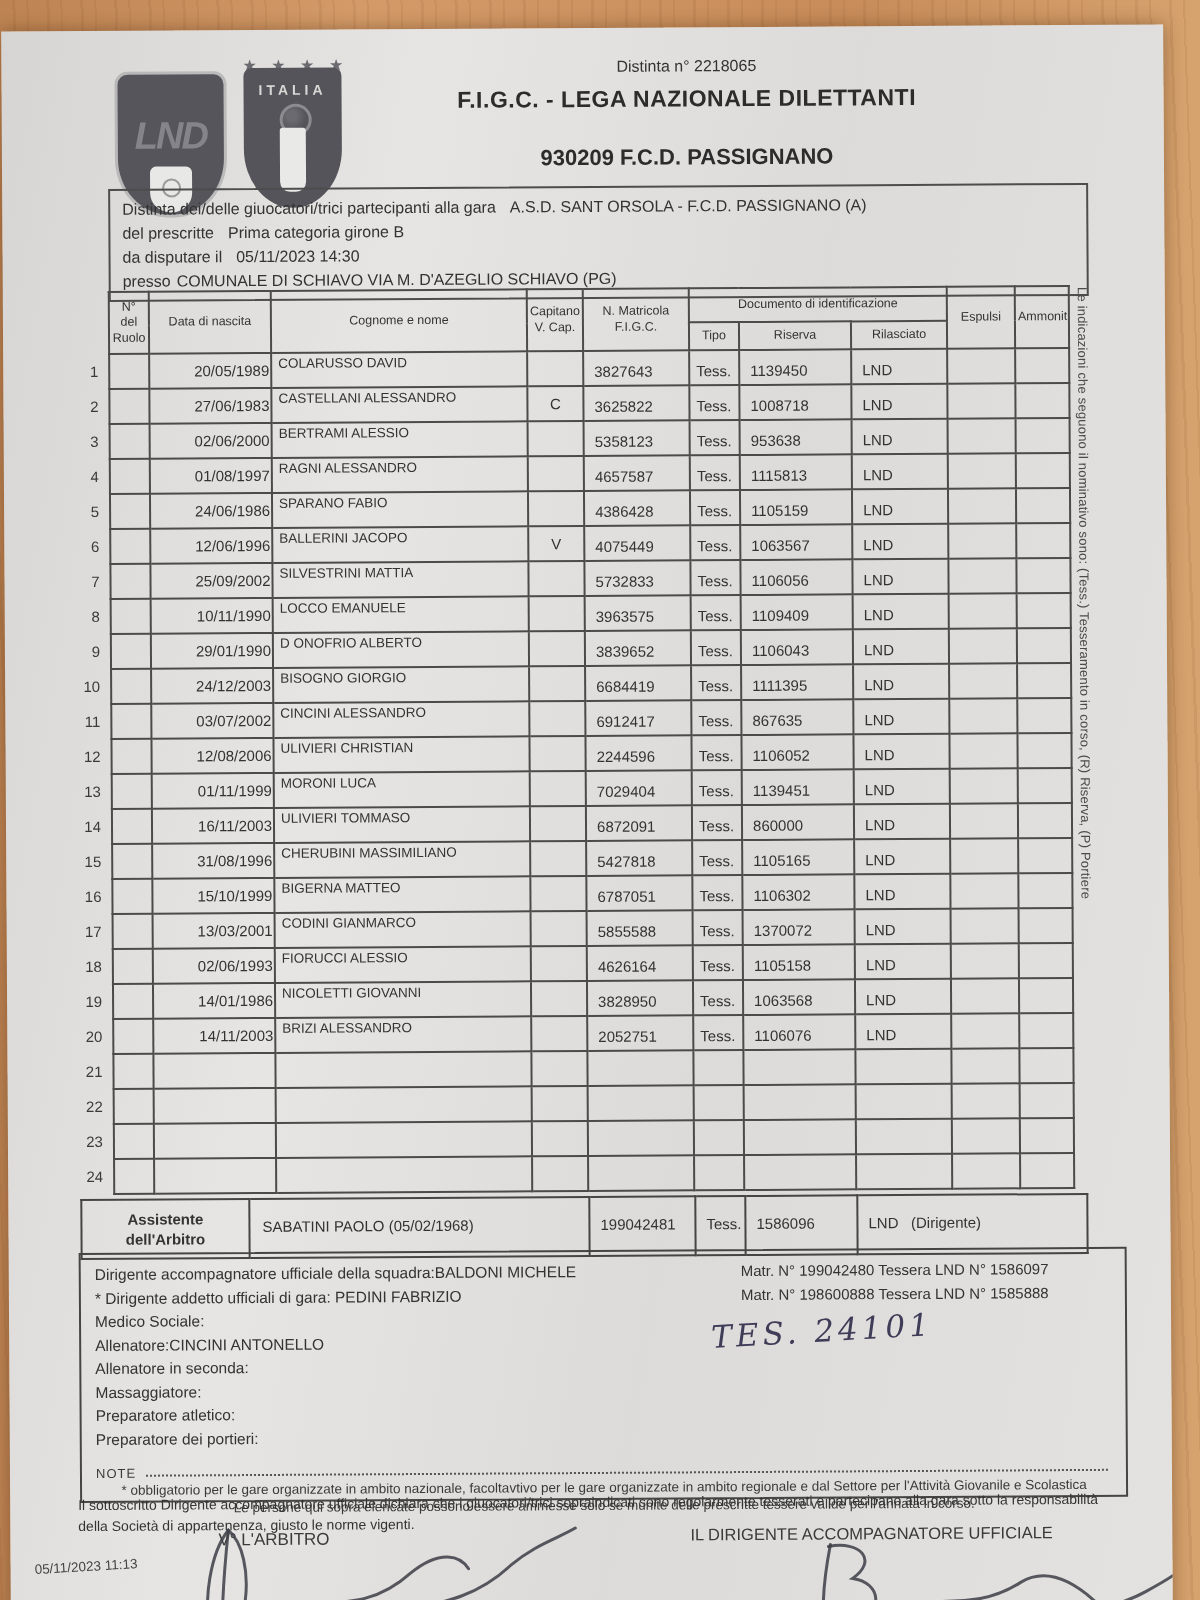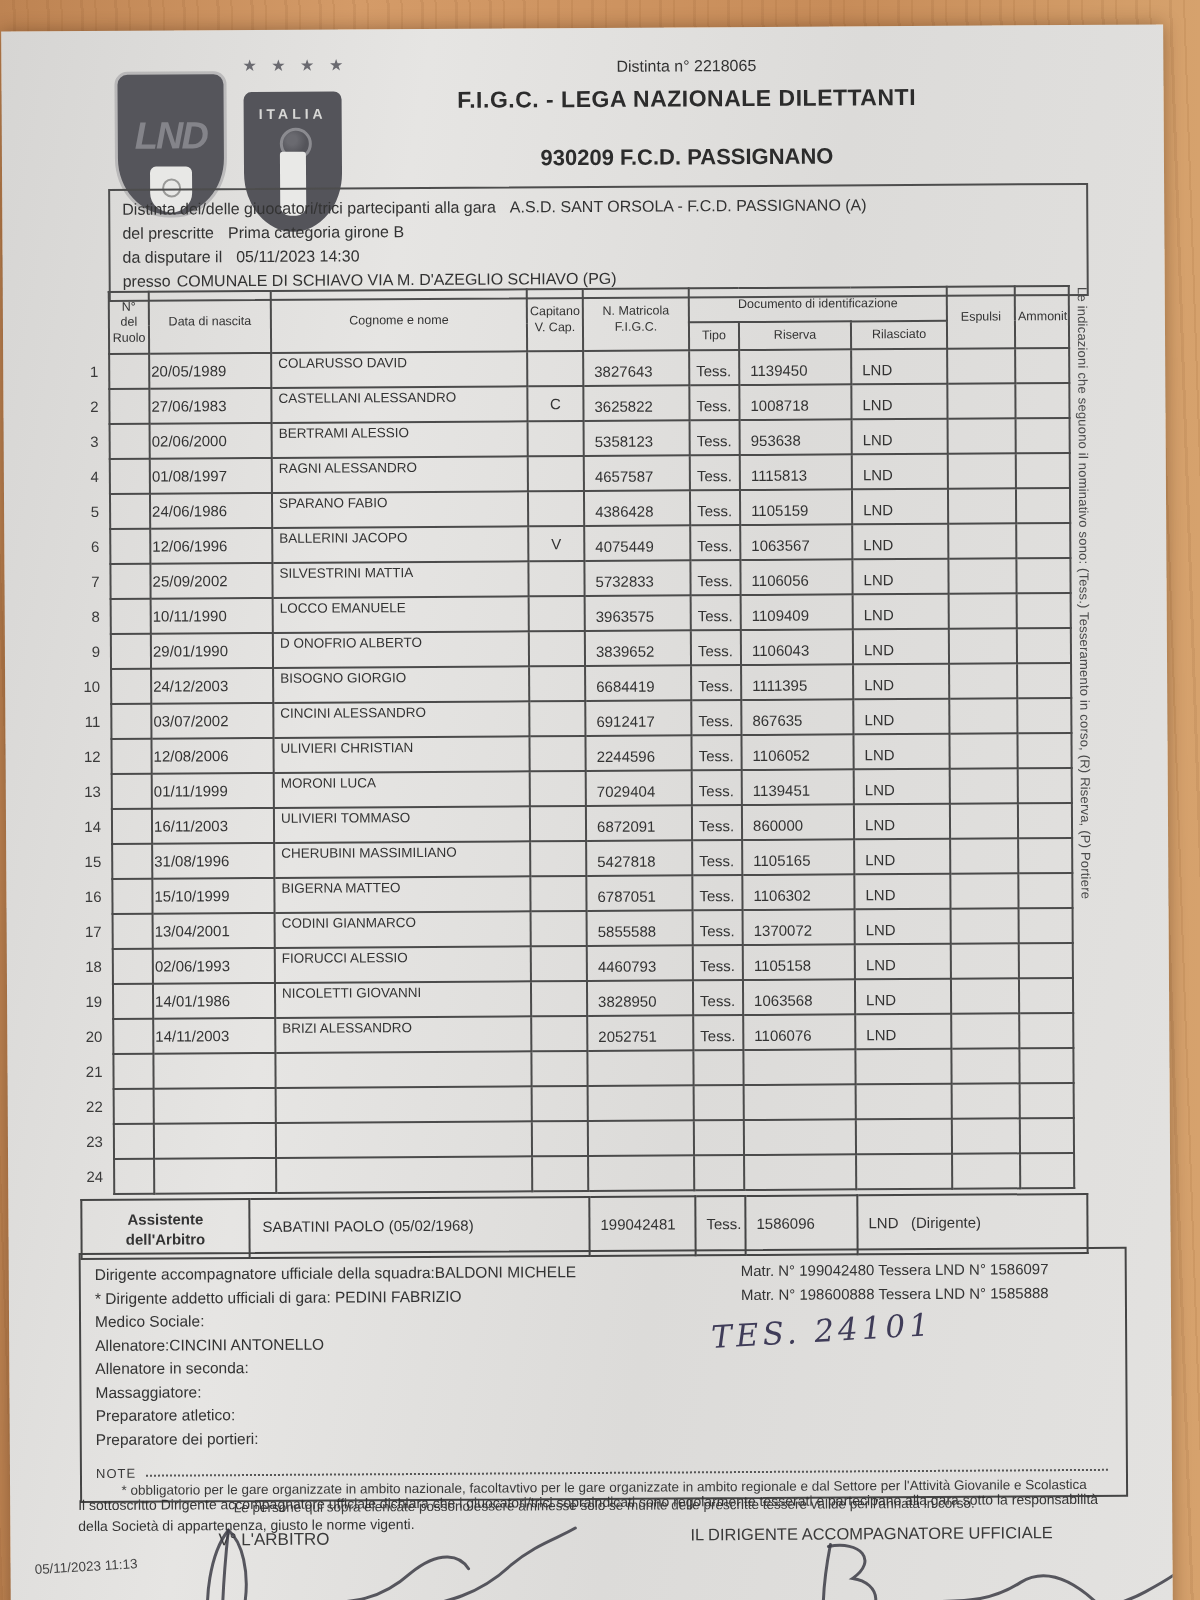--- a/index.html
+++ b/index.html
@@ -22,21 +22,21 @@
   .pre{white-space:pre-line;}
   
   .logos{position:absolute;left:116px;top:30px;width:260px;height:170px;}
   .shield-lnd{position:absolute;left:0;top:14px;width:106px;height:140px;background:#55555b;
     border-radius:10px 10px 48% 48% / 10px 10px 40% 40%;box-shadow:0 0 0 3px rgba(85,85,91,.25);}
   .lnd-text{position:absolute;left:0;right:0;top:40px;text-align:center;font-weight:bold;
     font-size:38px;color:#84848a;letter-spacing:-2px;font-style:italic;}
   .lnd-inner-shield{position:absolute;left:32px;top:92px;width:42px;height:46px;background:#e8e8e6;
     border-radius:6px 6px 50% 50% / 6px 6px 42% 42%;}
   .lnd-ball{position:absolute;left:12px;top:12px;width:15px;height:15px;border:2px solid #9a9a98;border-radius:50%;}
-  .shield-italia{position:absolute;left:126px;top:32px;width:98px;height:140px;background:#54545a;
+  .shield-italia{position:absolute;left:126px;top:8px;width:98px;height:140px;background:#54545a;
     border-radius:8px 8px 50% 50% / 8px 8px 42% 42%;}
   .italia-stars{position:absolute;left:108px;top:-4px;width:140px;text-align:center;
     color:#6a6a70;font-size:16px;letter-spacing:5px;}
   .italia-text{position:absolute;left:0;right:0;top:14px;text-align:center;font-size:14px;
     color:#d8d8d6;letter-spacing:4px;font-weight:bold;}
   .italia-ball{position:absolute;left:36px;top:36px;width:26px;height:26px;border:3px solid #8b8b90;
     border-radius:50%;background:radial-gradient(circle at 35% 35%, #6a6a70 20%, #54545a 60%);}
   .italia-stripe{position:absolute;left:36px;top:60px;width:26px;height:64px;background:#e9e9e7;
     border-radius:3px 3px 10px 10px;}
   .htext{position:absolute;left:370px;top:30px;width:630px;text-align:center;color:#333;}
@@ -49,21 +49,21 @@
   .intro-box .val{margin-left:14px;}
   
   table.roster{position:absolute;left:60px;top:260px;border-collapse:collapse;table-layout:fixed;
     width:1006px;font-size:14px;color:#333;}
   table.roster th,table.roster td{border:2px solid #4b4b4b;overflow:hidden;}
   table.roster th{font-weight:normal;font-size:12.5px;text-align:center;vertical-align:middle;
     line-height:1.25;padding:2px;color:#333;}
   table.roster td.rownum, table.roster th.rownum{border:none;background:transparent;
     text-align:right;padding-right:10px;font-size:15px;vertical-align:middle;color:#3a3a3a;}
   table.roster tbody tr{height:35px;}
-  .c-data{text-align:left;vertical-align:middle;font-size:15px;}
+  .c-data{text-align:right;vertical-align:middle;font-size:15px;}
   .c-nome{text-align:left;vertical-align:top;padding:2px 6px;font-size:13.5px;}
   .c-cap{text-align:center;vertical-align:middle;font-size:15px;}
   .c-matr,.c-num,.c-ril{text-align:left;vertical-align:bottom;padding:0 0 5px 10px;font-size:15px;}
   .c-tipo{text-align:left;vertical-align:bottom;padding:0 0 5px 6px;font-size:15px;}
   
   .side-note{position:absolute;left:1072px;top:262px;height:700px;writing-mode:vertical-rl;
     font-size:13px;color:#4a4a4a;letter-spacing:.2px;}
   
   .assistant{position:absolute;left:72px;top:1168px;width:1006px;border-collapse:collapse;
     table-layout:fixed;font-size:15px;color:#333;}
@@ -373,37 +373,37 @@
           <td class="c-matr">6787051</td>
           <td class="c-tipo">Tess.</td>
           <td class="c-num">1106302</td>
           <td class="c-ril">LND</td>
           <td class="c-esp"></td>
           <td class="c-amm"></td>
         </tr>
         <tr>
           <td class="rownum">17</td>
           <td class="c-ruolo"></td>
-          <td class="c-data">13/04/2001</td>
+          <td class="c-data">13/03/2001</td>
           <td class="c-nome">CODINI GIANMARCO</td>
           <td class="c-cap"></td>
           <td class="c-matr">5855588</td>
           <td class="c-tipo">Tess.</td>
           <td class="c-num">1370072</td>
           <td class="c-ril">LND</td>
           <td class="c-esp"></td>
           <td class="c-amm"></td>
         </tr>
         <tr>
           <td class="rownum">18</td>
           <td class="c-ruolo"></td>
           <td class="c-data">02/06/1993</td>
           <td class="c-nome">FIORUCCI ALESSIO</td>
           <td class="c-cap"></td>
-          <td class="c-matr">4460793</td>
+          <td class="c-matr">4626164</td>
           <td class="c-tipo">Tess.</td>
           <td class="c-num">1105158</td>
           <td class="c-ril">LND</td>
           <td class="c-esp"></td>
           <td class="c-amm"></td>
         </tr>
         <tr>
           <td class="rownum">19</td>
           <td class="c-ruolo"></td>
           <td class="c-data">14/01/1986</td>

